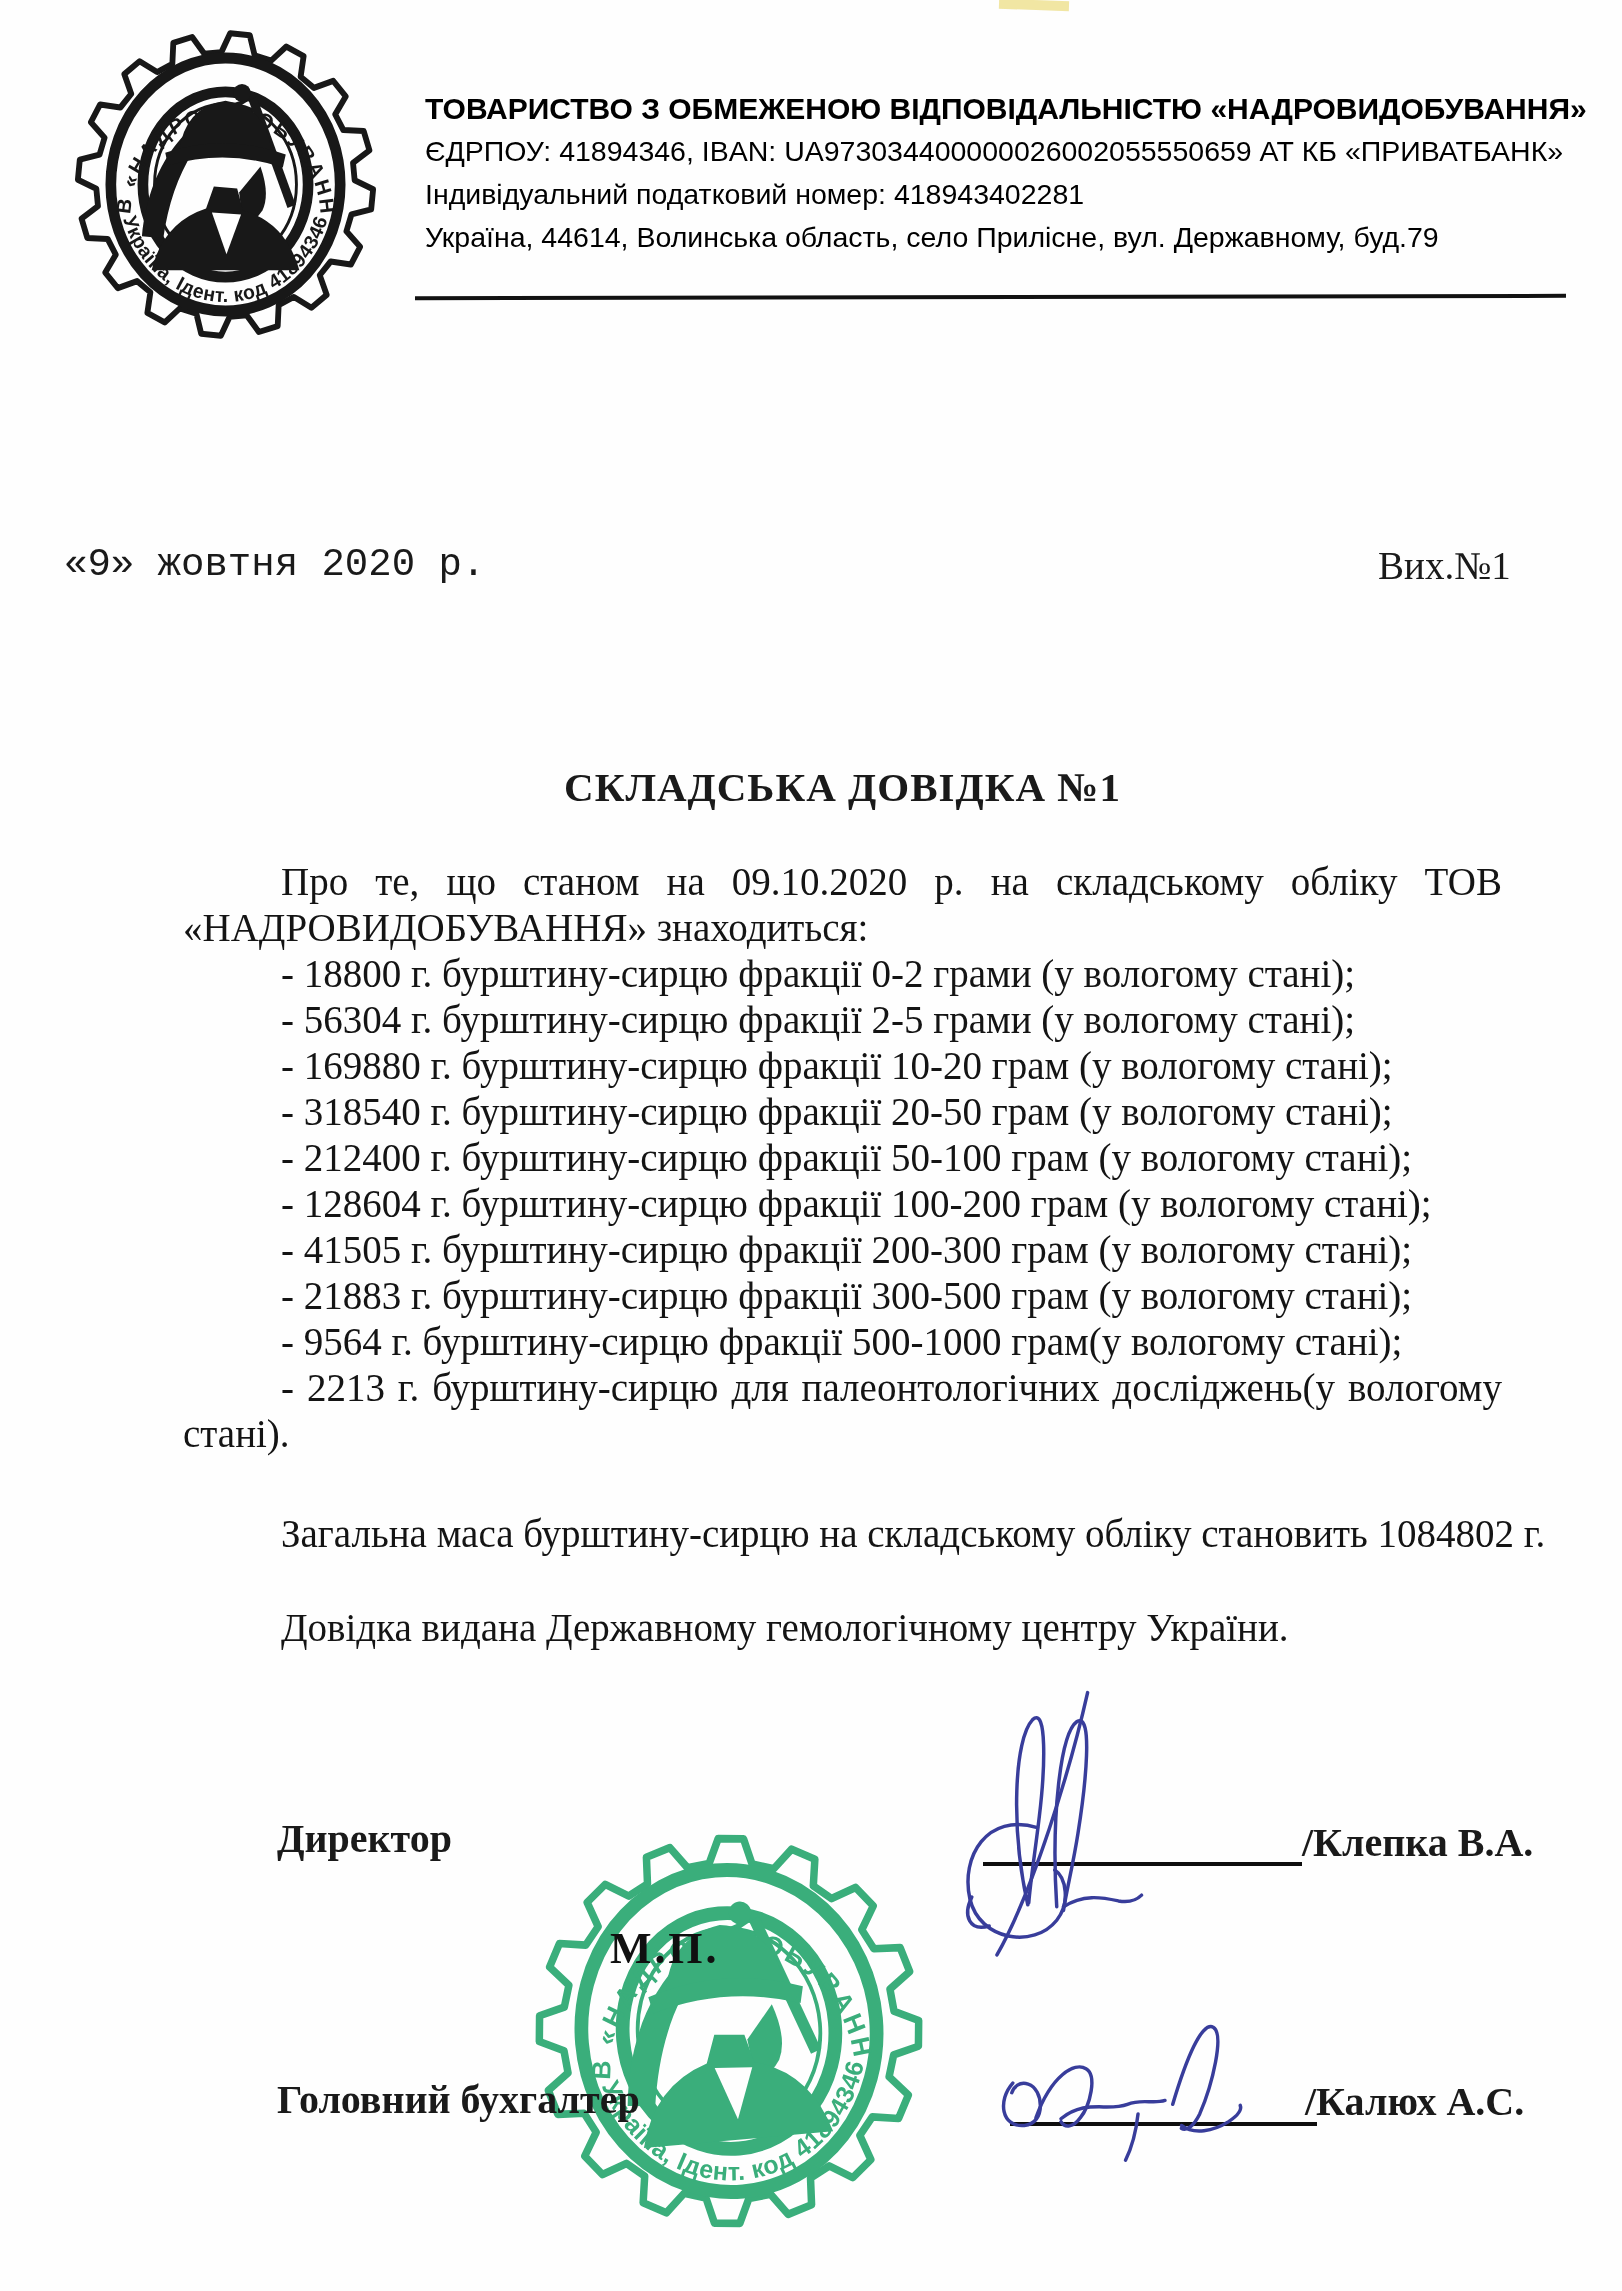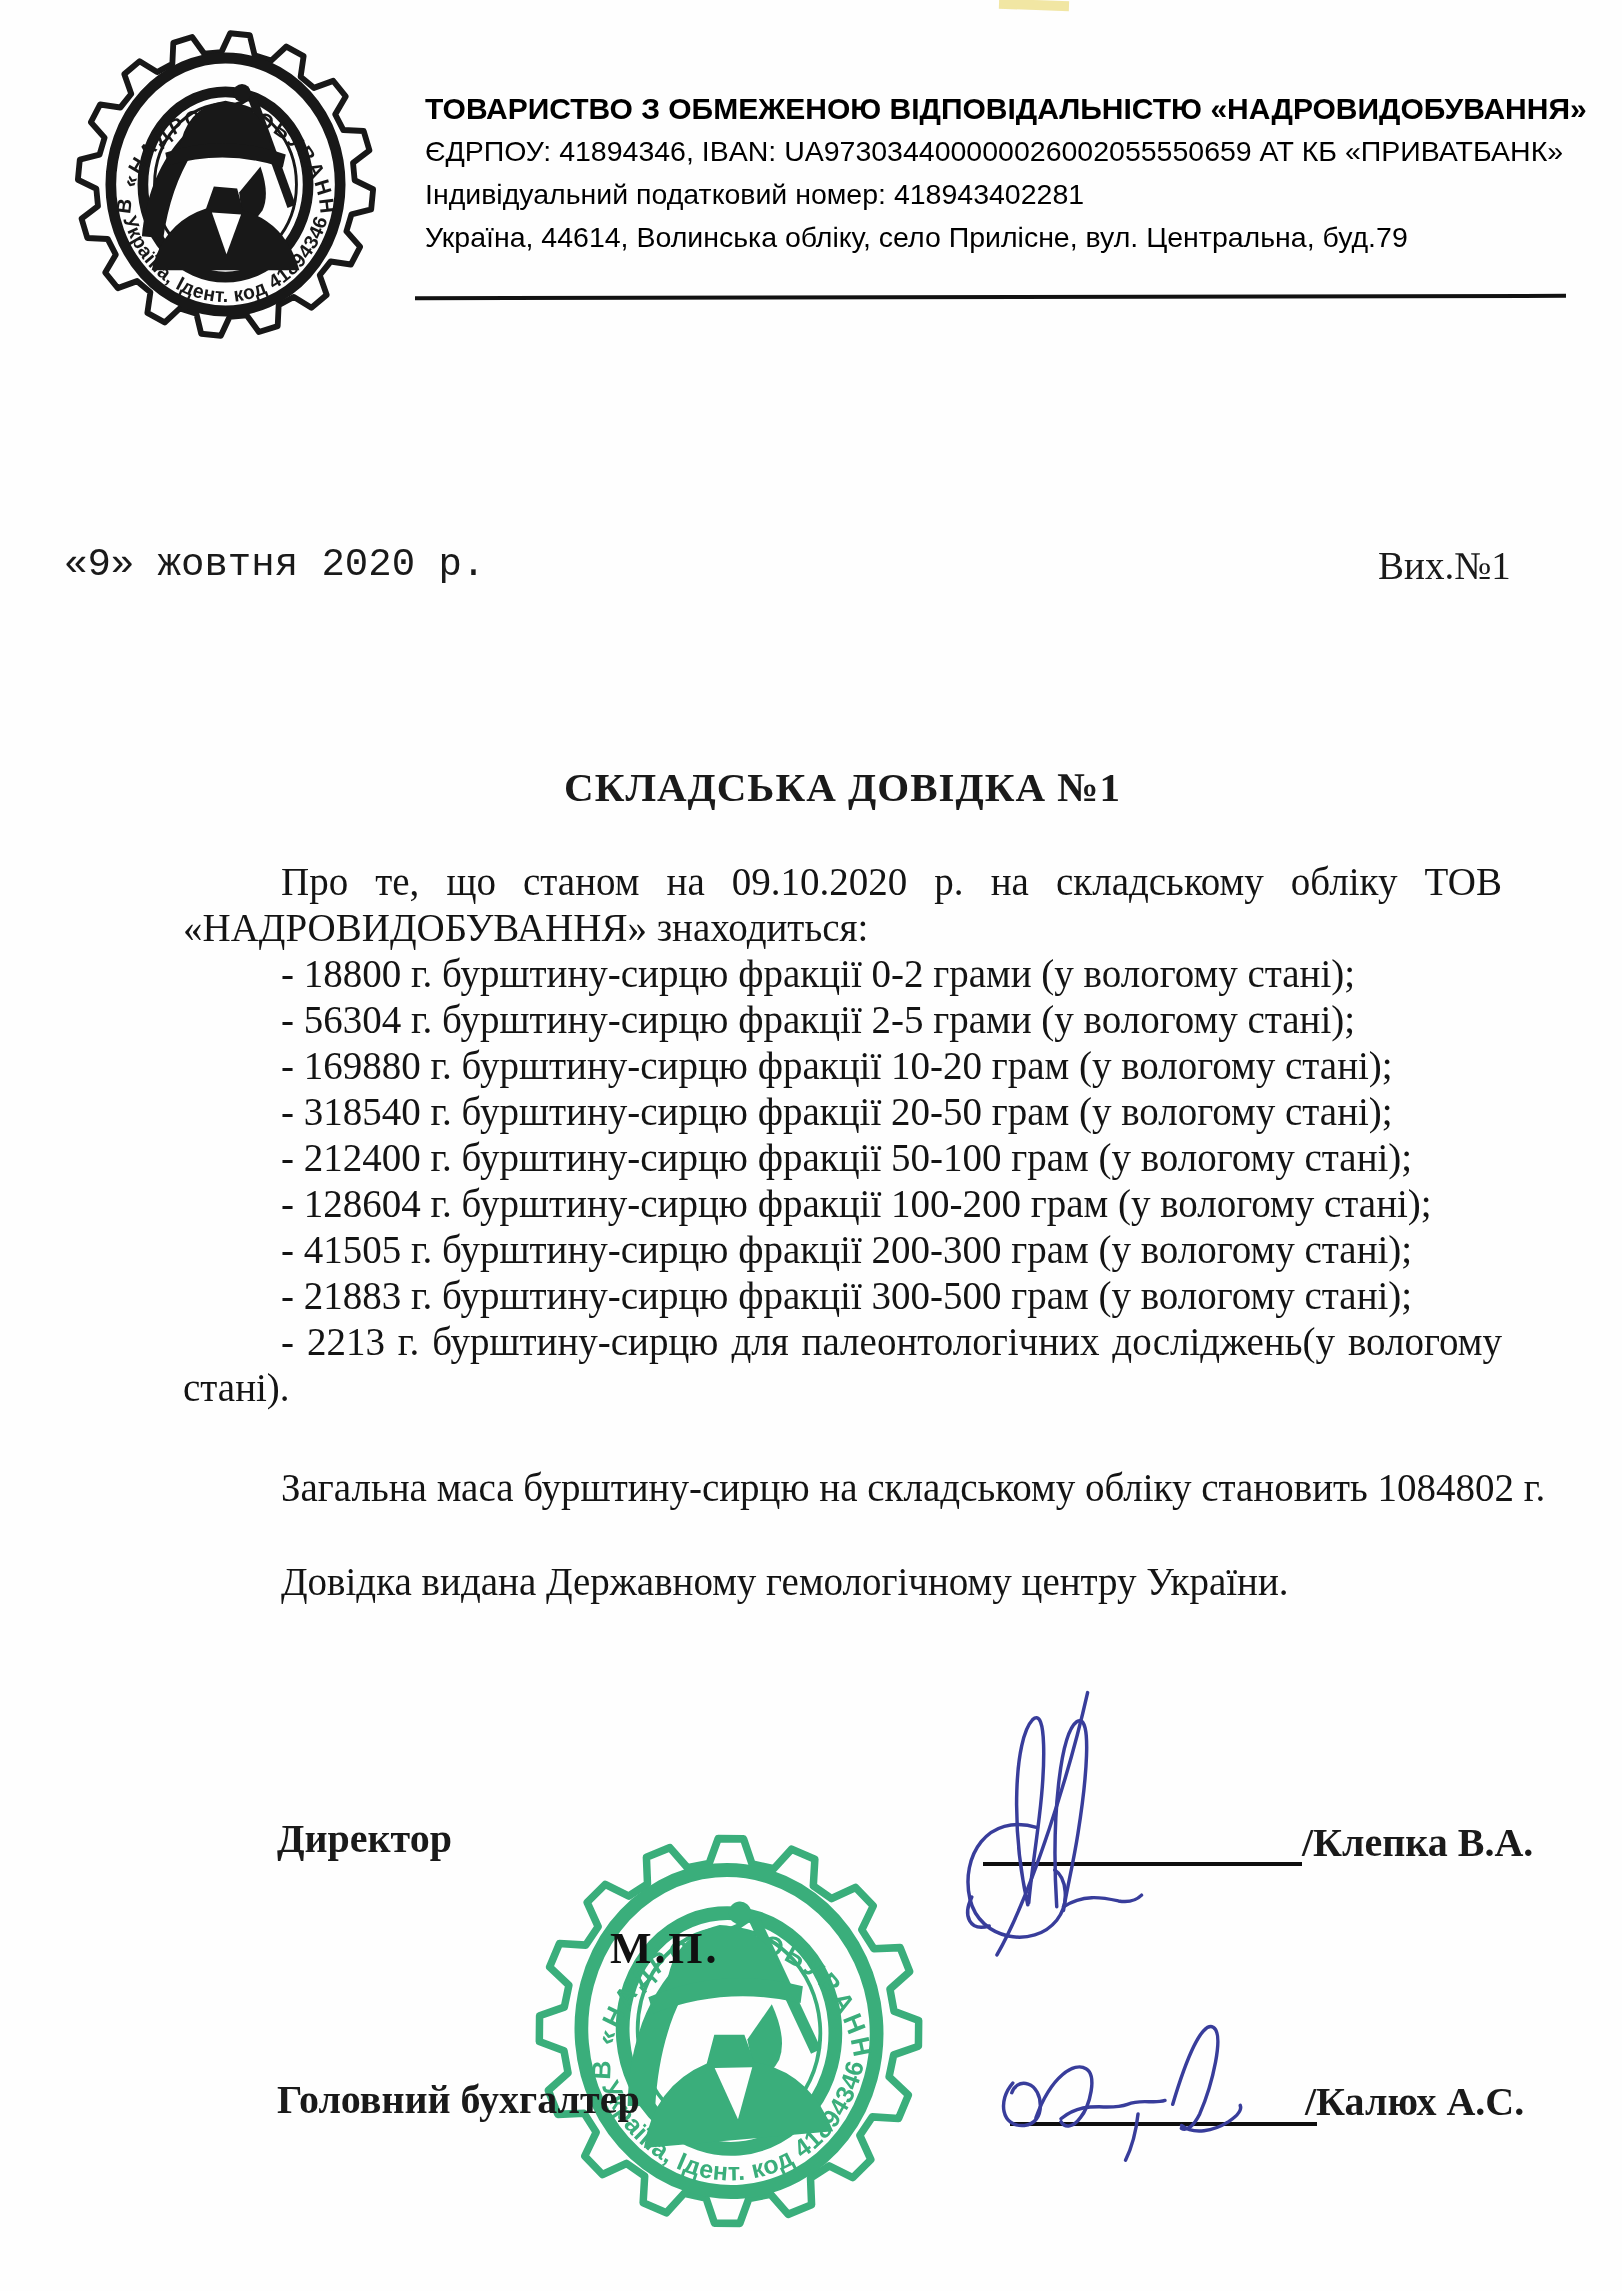--- a/index.html
+++ b/index.html
@@ -71,39 +71,40 @@
   <div class="abs scan-artifact" style="left:999px;top:0;width:70px;height:9.7px;"></div>
 
   <svg class="abs company-logo" style="left:70px;top:25px;" width="311" height="319" viewBox="0 0 322 330">
     <use href="#seal" xlink:href="#seal"></use>
   </svg>
 
   <div class="abs header-block">
     <div class="header-line bold">ТОВАРИСТВО З ОБМЕЖЕНОЮ ВІДПОВІДАЛЬНІСТЮ «НАДРОВИДОБУВАННЯ»</div>
     <div class="header-line">ЄДРПОУ: 41894346, IBAN: UA973034400000026002055550659 АТ КБ «ПРИВАТБАНК»</div>
     <div class="header-line">Індивідуальний податковий номер: 418943402281</div>
-    <div class="header-line">Україна, 44614, Волинська обліку, село Прилісне, вул. Центральна, буд.79</div>
+    <div class="header-line">Україна, 44614, Волинська область, село Прилісне, вул. Державному, буд.79</div>
   </div>
   <div class="abs divider"></div>
 
   <div class="abs date-line">«9» жовтня 2020 р.</div>
   <div class="abs ref-number">Вих.№1</div>
 
   <div class="abs doc-title">СКЛАДСЬКА ДОВІДКА №1</div>
 
   <div class="abs body-block">
     <div class="intro">Про те, що станом на 09.10.2020 р. на складському обліку ТОВ «НАДРОВИДОБУВАННЯ» знаходиться:</div>
     <div class="stock-item">- 18800 г. бурштину-сирцю фракції 0-2 грами (у вологому стані);</div>
     <div class="stock-item">- 56304 г. бурштину-сирцю фракції 2-5 грами (у вологому стані);</div>
     <div class="stock-item">- 169880 г. бурштину-сирцю фракції 10-20 грам (у вологому стані);</div>
     <div class="stock-item">- 318540 г. бурштину-сирцю фракції 20-50 грам (у вологому стані);</div>
     <div class="stock-item">- 212400 г. бурштину-сирцю фракції 50-100 грам (у вологому стані);</div>
     <div class="stock-item">- 128604 г. бурштину-сирцю фракції 100-200 грам (у вологому стані);</div>
     <div class="stock-item">- 41505 г. бурштину-сирцю фракції 200-300 грам (у вологому стані);</div>
     <div class="stock-item">- 21883 г. бурштину-сирцю фракції 300-500 грам (у вологому стані);</div>
+    <div class="stock-item">- 9564 г. бурштину-сирцю фракції 500-1000 грам(у вологому стані);</div>
     <div class="stock-item-wrap">- 2213 г. бурштину-сирцю для палеонтологічних досліджень(у вологому стані).</div>
     <div class="total-line">Загальна маса бурштину-сирцю на складському обліку становить 1084802 г.</div>
     <div class="issued-line">Довідка видана Державному гемологічному центру України.</div>
   </div>
 
   <svg class="abs stamp-green" style="left:529px;top:1828px;" width="400" height="406" viewBox="0 0 414 420">
     <use href="#seal" xlink:href="#seal"></use>
   </svg>
   <div class="abs mp-label" style="left:610px;top:1923px;">М.П.</div>
 

